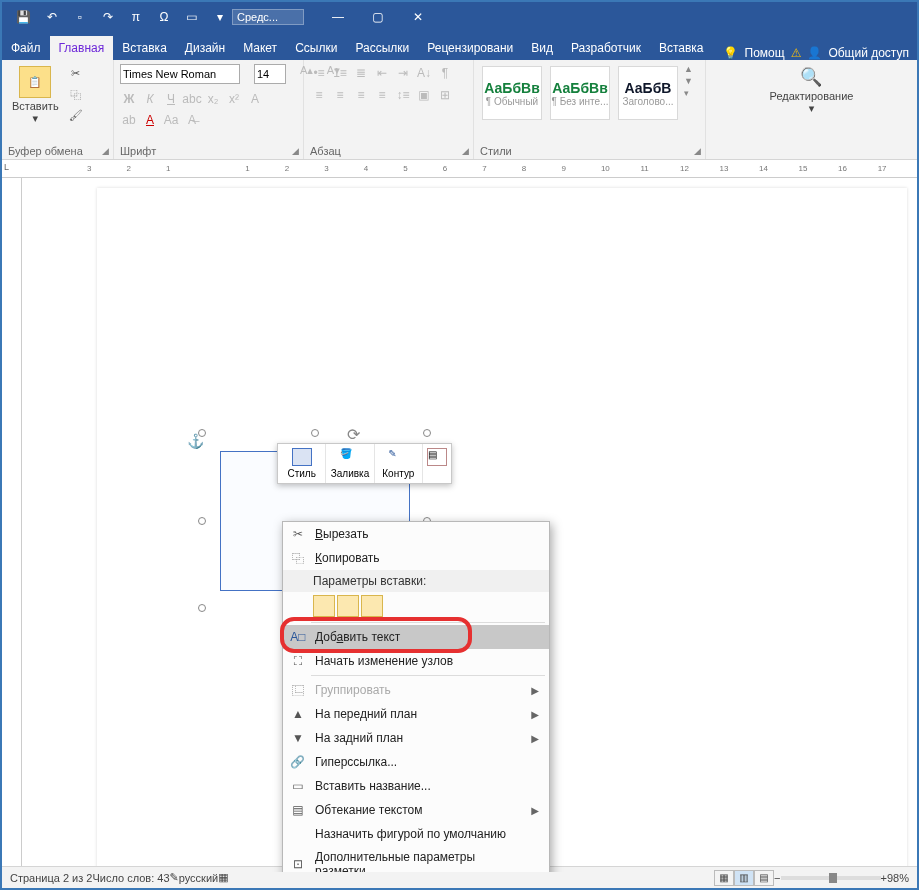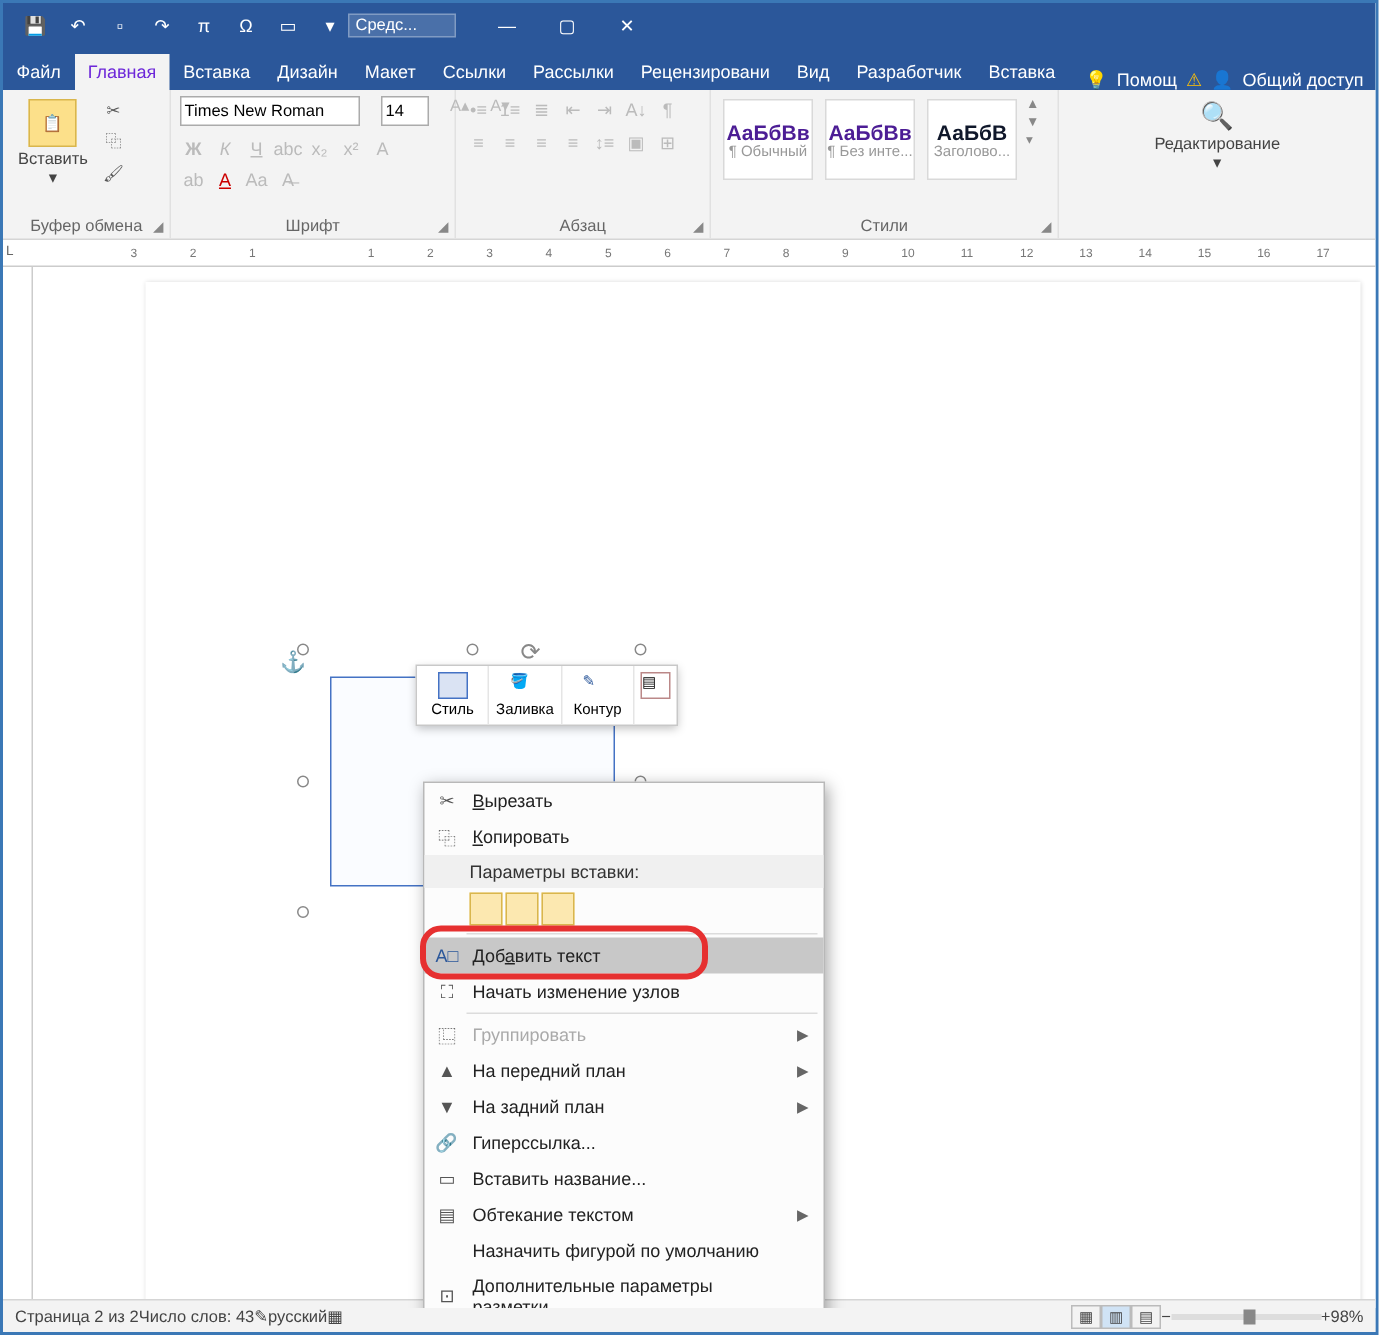--- a/index.html
+++ b/index.html
@@ -10,36 +10,36 @@
 .titlebar .title { flex: 1; text-align: center; }
 .titlebar .search { width: 72px; background: rgba(255,255,255,0.15); border: 1px solid rgba(255,255,255,0.3); padding: 1px 4px; font-size: 11px; color:#fff; margin-right: 14px;}
 .titlebar .winbtn { width: 40px; height: 30px; display:flex; align-items:center; justify-content:center; }
 .menubar { height: 28px; background: #2b579a; display: flex; align-items: flex-end; color: #fff; font-size: 12px; }
 .menubar .tab { padding: 5px 9px; cursor: pointer; white-space: nowrap; }
 .menubar .tab.active { background: #f3f3f3; color: #6d28d9; }
 .menubar .spacer { flex:1; }
 .menubar .right { display:flex; align-items:center; gap:6px; padding-right:8px; }
 .ribbon { height: 100px; background: #f3f3f3; border-bottom: 1px solid #d5d5d5; display: flex; font-size: 11px; color:#444; }
 .ribbon-group { border-right: 1px solid #e1e1e1; padding: 4px 6px 2px 6px; display:flex; flex-direction:column; position:relative; }
-.ribbon-group .label { text-align:center; color:#666; font-size:11px; padding-top:2px; margin-top:auto; }
+.ribbon-group .label { text-align:left; color:#666; font-size:11px; padding-top:2px; margin-top:auto; }
 .ribbon-group .label .arrow { position:absolute; right:4px; bottom:3px; font-size:9px; color:#888; }
 .group-body { display:flex; flex:1; align-items:flex-start; gap:4px; }
 .big-btn { display:flex; flex-direction:column; align-items:center; gap:2px; padding:2px 4px; min-width:48px; }
 .big-btn .ic { width:32px; height:32px; background:#fce08a; border:1px solid #d9b64d; display:flex; align-items:center; justify-content:center; }
 .big-btn .lbl { font-size:11px; text-align:center; }
 .smalls { display:flex; flex-direction:column; gap:3px; }
 .smalls span { width:18px; height:18px; display:flex; align-items:center; justify-content:center; color:#555; }
 .fontbox { display:flex; gap:14px; margin-bottom:3px; }
 .fontbox input { font-size:11px; height:20px; border:1px solid #ababab; background:#fff; padding:0 2px; }
 .fontname { width:120px; }
 .fontsize { width:32px; }
 .iconrow { display:flex; gap:3px; color:#bbb; font-size:12px; }
 .iconrow span { width:18px; height:18px; display:flex; align-items:center;justify-content:center; }
 .style-card { width:60px; height:54px; border:1px solid #d9d9d9; background:#fff; display:flex; flex-direction:column; align-items:center; justify-content:center; font-size:10px; color:#999; margin:2px; }
-.style-card .s { font-size:14px; font-weight:bold; color:#4c1d95; }
+.style-card .s { font-size:14px; font-weight:bold; color:#15803d; }
 .ruler-h { height:18px; background:#fff; border-bottom:1px solid #ccc; position:relative; font-size:8px; color:#777; overflow:hidden; }
 .ruler-marks { position:absolute; left:85px; right:0; top:0; bottom:0; display:flex; align-items:center; }
 .docarea { display:flex; height:694px; background:#fff; }
 .ruler-v { width:20px; background:#fff; border-right:1px solid #ccc; position:relative; }
 .page-viewport { flex:1; overflow:hidden; position:relative; background:#fff; }
 .page { position:absolute; left:75px; top:10px; width:810px; height:1000px; background:#fff; box-shadow:0 0 3px rgba(0,0,0,0.15); }
 .anchor-icon { position:absolute; left:165px; top:255px; color:#2b579a; font-size:14px; }
 .shape-sel { position:absolute; left:180px; top:255px; width:225px; height:175px; }
 .shape-sel .handle { position:absolute; width:8px; height:8px; background:#fff; border:1px solid #888; border-radius:50%; }
 .shape-rect { position:absolute; left:18px; top:18px; width:190px; height:140px; border:1.5px solid #4472c4; background:rgba(240,245,255,0.3); }

